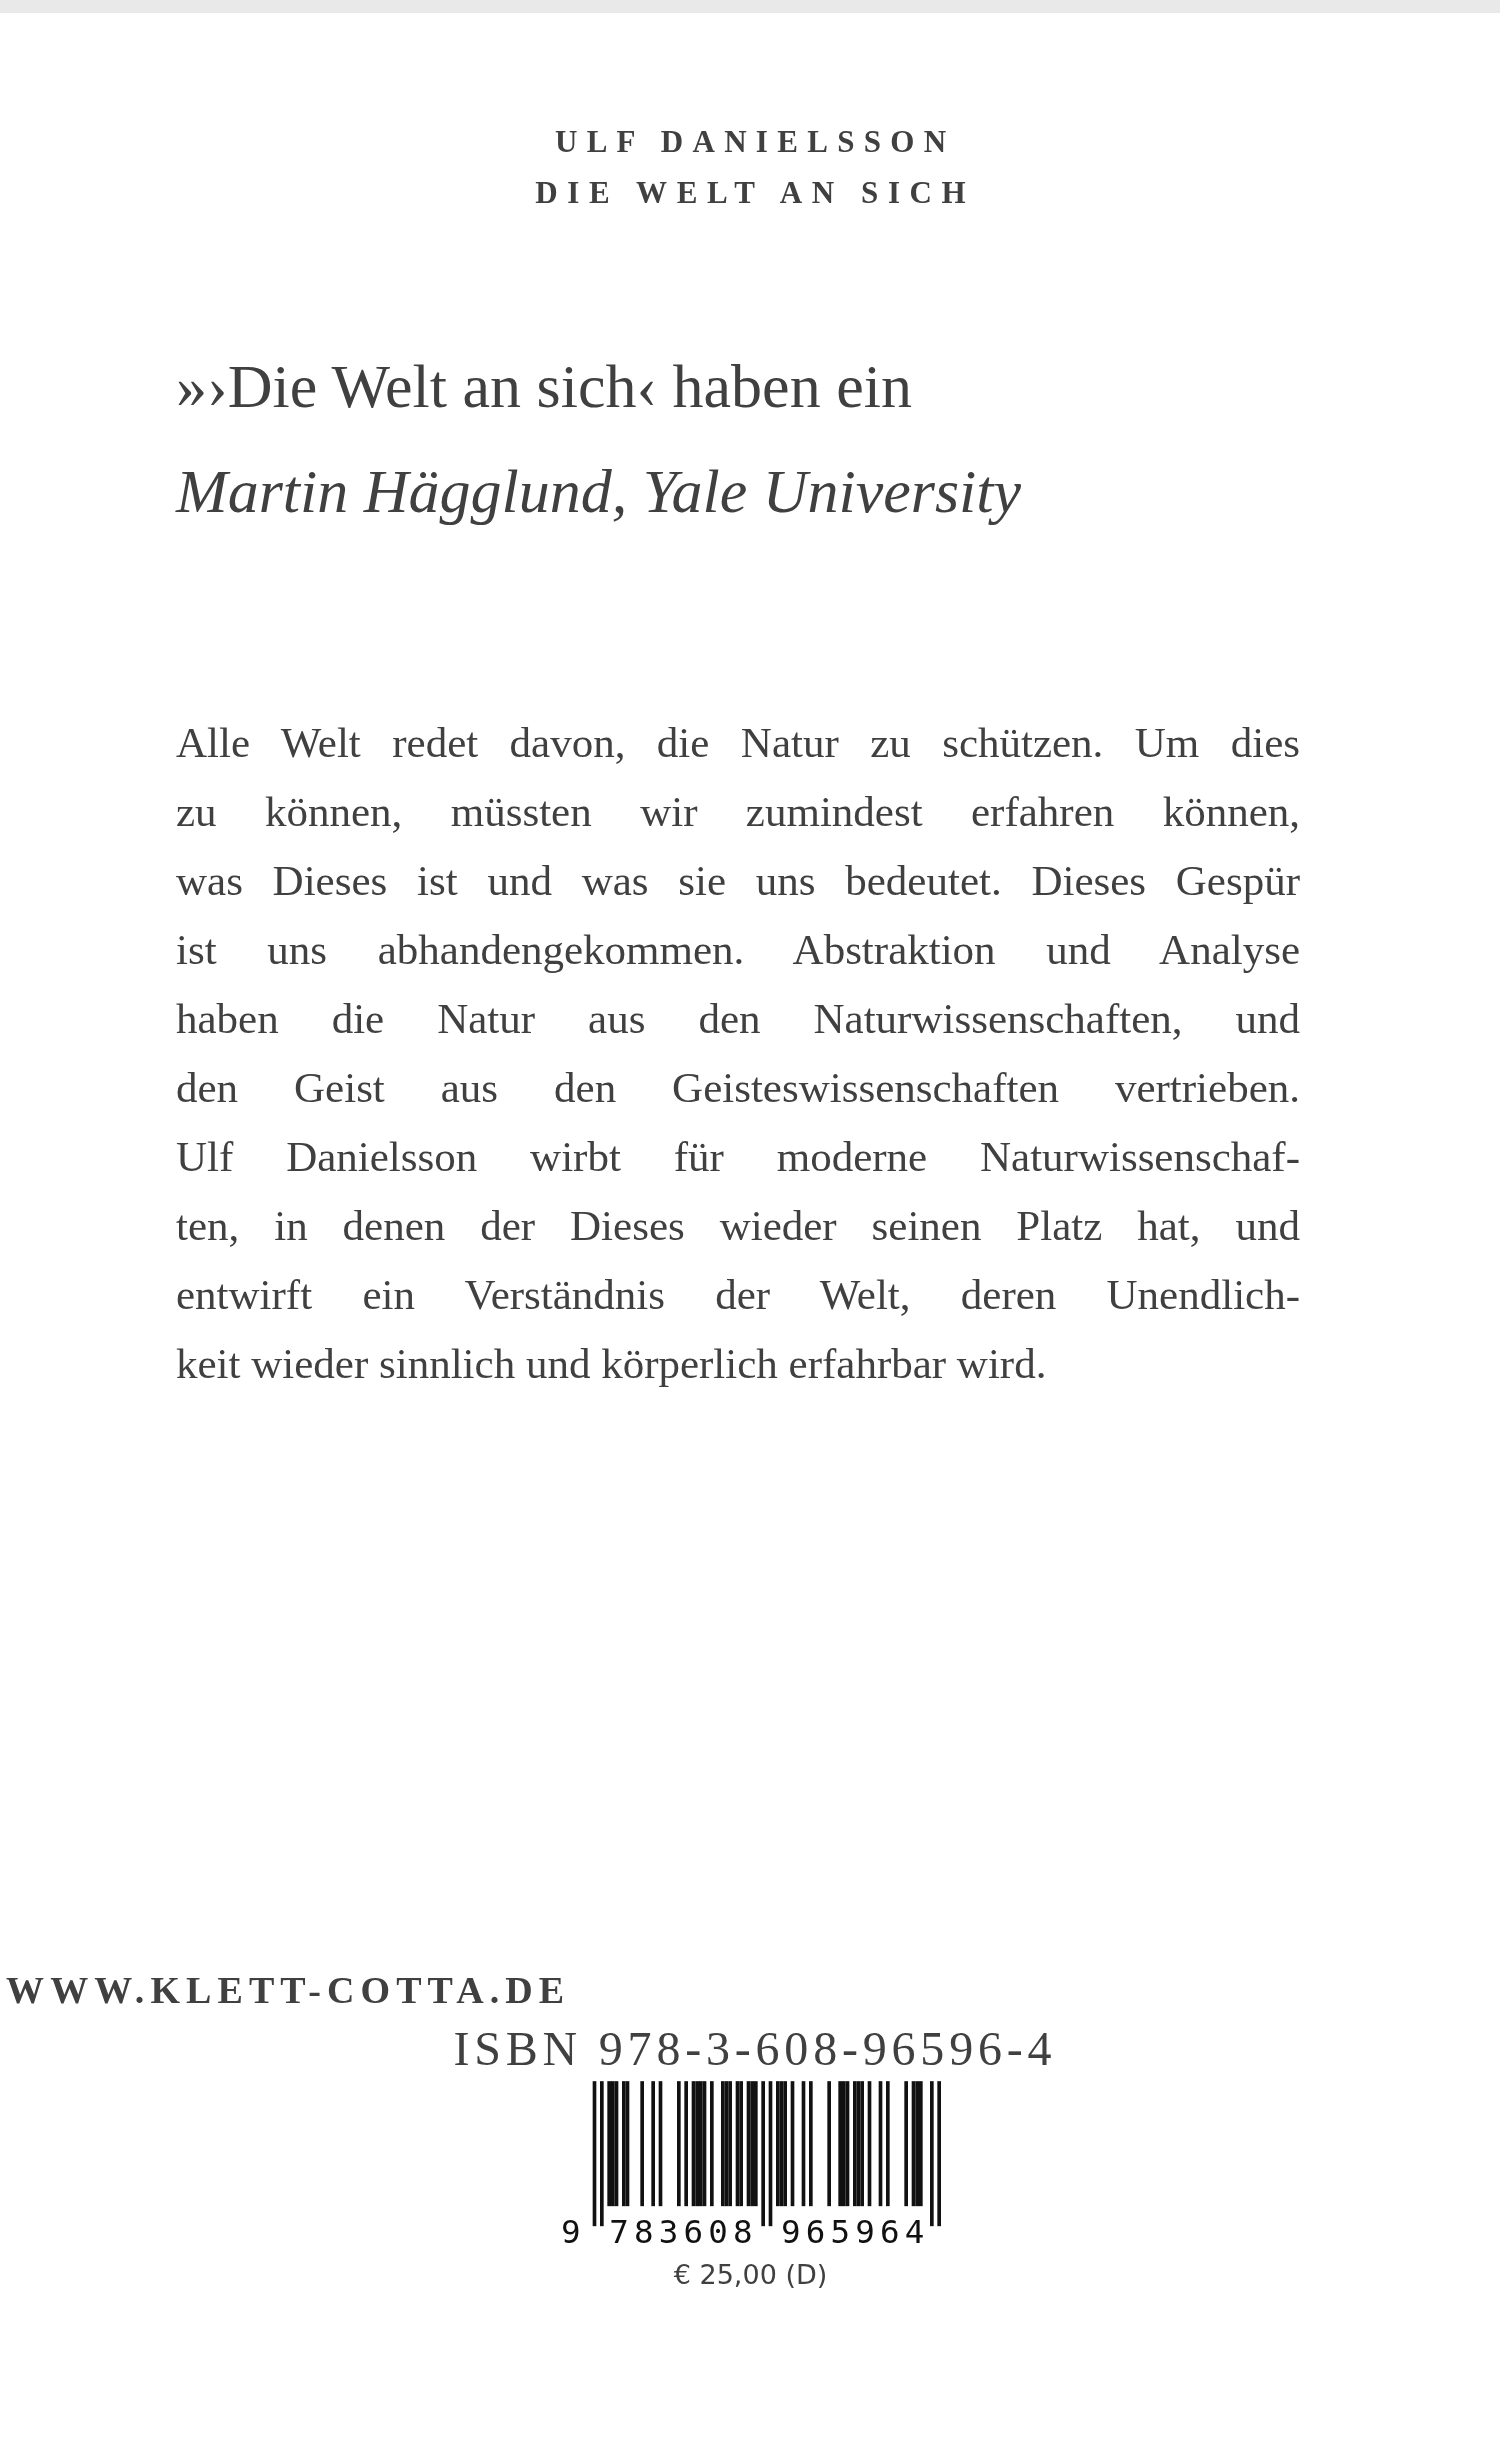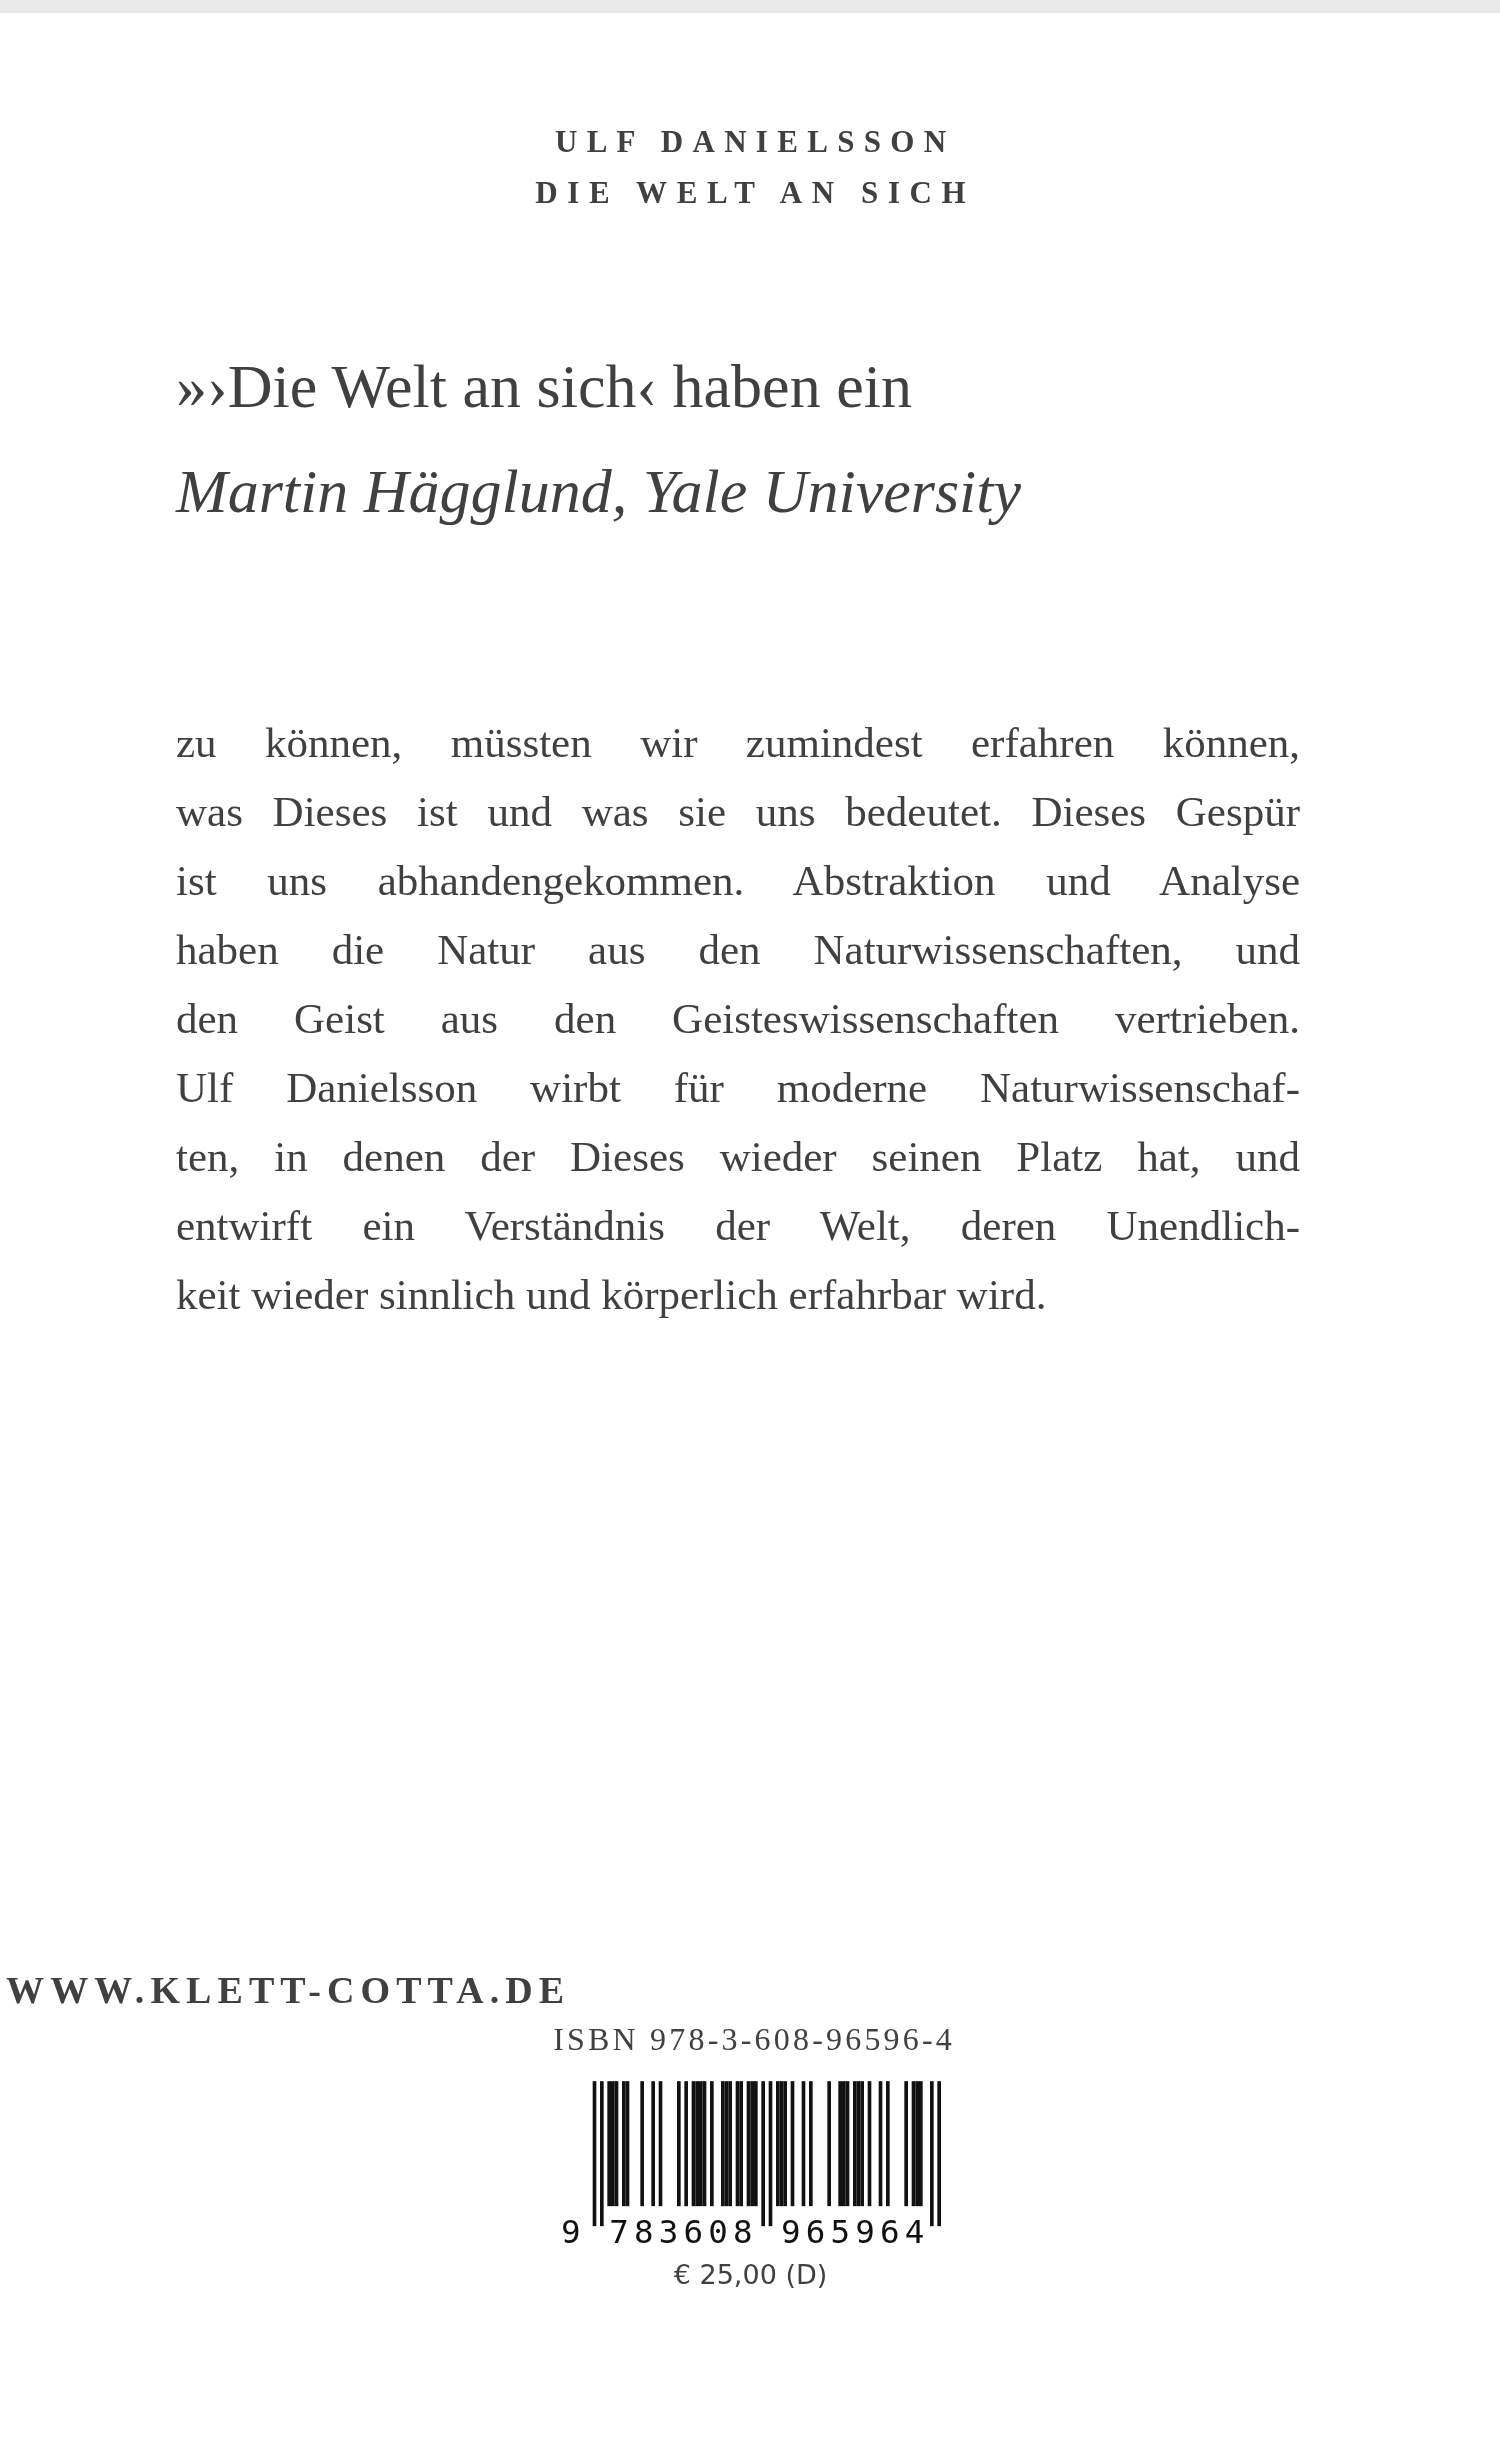--- a/index.html
+++ b/index.html
@@ -24,41 +24,42 @@
   .quote { left: 176px; top: 324px; font-size: 62px; line-height: 98px; }
   .quote .attribution { font-style: italic; margin-top: 6.7px; }
 
   
   .blurb { left: 176px; top: 695px; width: 1124px; font-size: 43px; line-height: 69px; }
   .blurb .line { text-align: justify; text-align-last: justify; }
   .blurb .line.last { text-align-last: left; }
 
   
   .website { top: 1955px; left: 0; right: 0; font-weight: 700; font-size: 38px; letter-spacing: .16em; text-indent: .16em; }
-  .isbn    { top: 2008px; left: 4px; right: 0; text-align: center; font-size: 32px; letter-spacing: .10em; text-indent: .10em; }
+  .isbn    { top: 2008px; left: 4px; right: 0; text-align: center; font-size: 48px; letter-spacing: .10em; text-indent: .10em; }
   .barcode-wrap { top: 2068px; left: 0; right: 0; text-align: center; }
   .barcode-wrap svg { display: inline-block; }
   .price { top: 2246px; left: 0; right: 0; text-align: center; font-family: "DejaVu Sans", "Liberation Sans", sans-serif; font-size: 27px; }
 </style>
 </head>
 <body>
 
 <div class="cover">
 
   <div class="abs header">
     <div class="author">ULF DANIELSSON</div>
     <div class="booktitle">DIE WELT AN SICH</div>
   </div>
 
   <div class="abs quote">
     <div>»›Die Welt an sich‹ haben ein</div>
     <div class="attribution">Martin Hägglund, Yale University</div>
   </div>
 
   <div class="abs blurb">
+    <div class="line">Alle Welt redet davon, die Natur zu schützen. Um dies</div>
     <div class="line">zu können, müssten wir zumindest erfahren können,</div>
     <div class="line">was Dieses ist und was sie uns bedeutet. Dieses Gespür</div>
     <div class="line">ist uns abhandengekommen. Abstraktion und Analyse</div>
     <div class="line">haben die Natur aus den Naturwissenschaften, und</div>
     <div class="line">den Geist aus den Geisteswissenschaften vertrieben.</div>
     <div class="line">Ulf Danielsson wirbt für moderne Naturwissenschaf-</div>
     <div class="line">ten, in denen der Dieses wieder seinen Platz hat, und</div>
     <div class="line">entwirft ein Verständnis der Welt, deren Unendlich-</div>
     <div class="line last">keit wieder sinnlich und körperlich erfahrbar wird.</div>
   </div>

